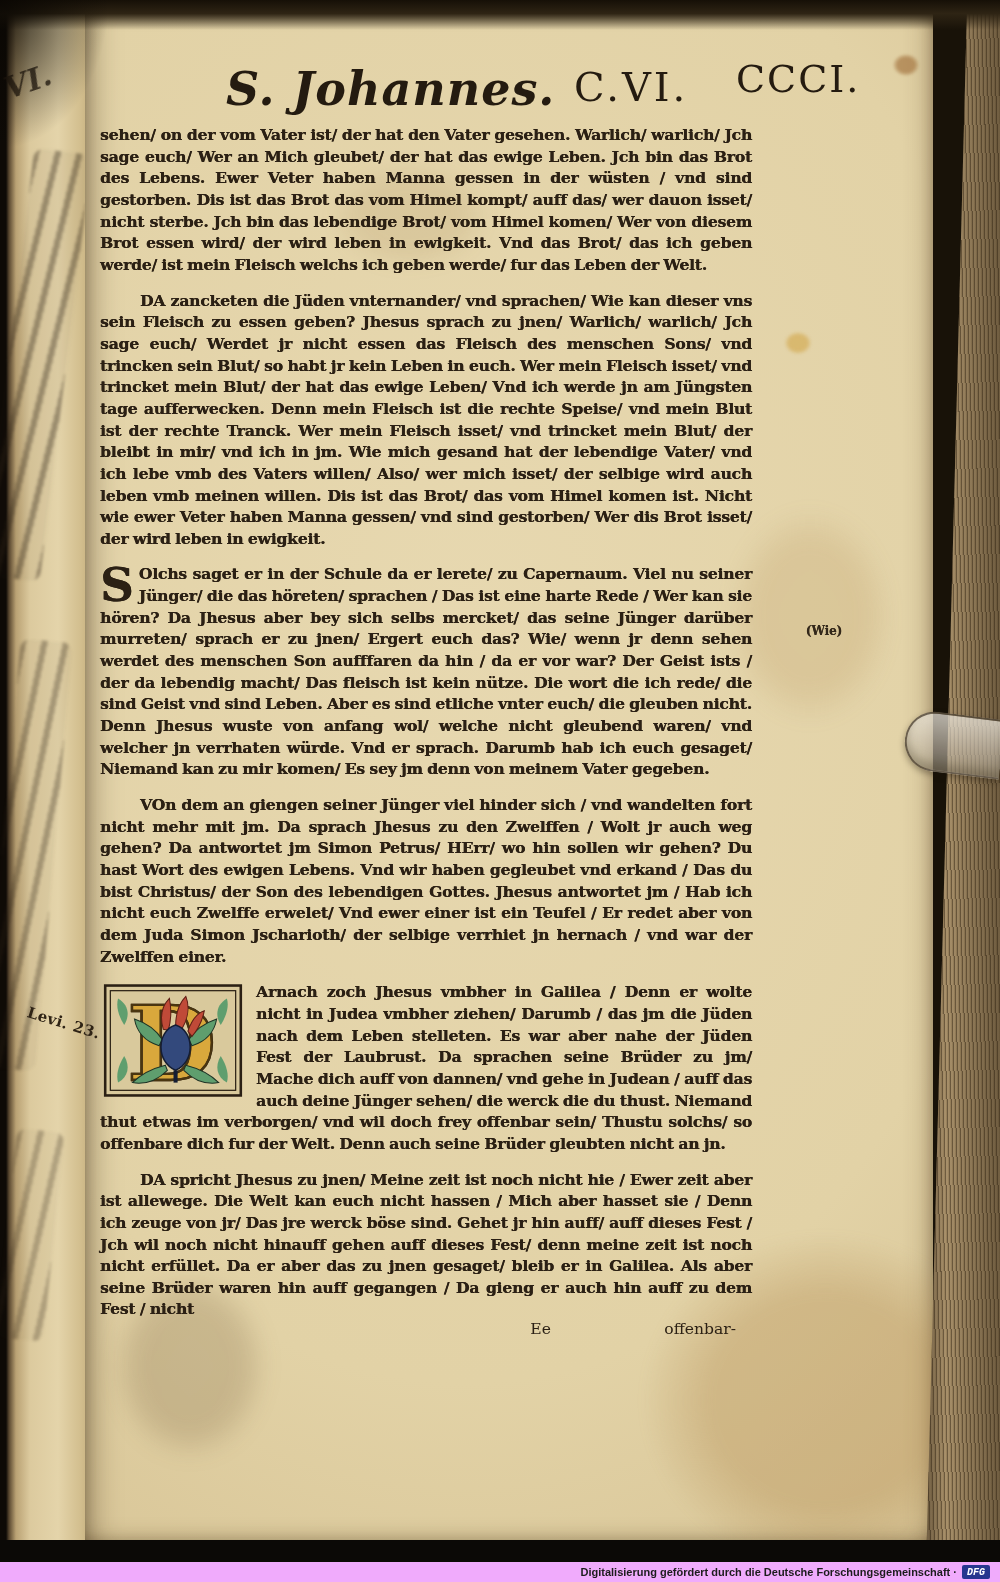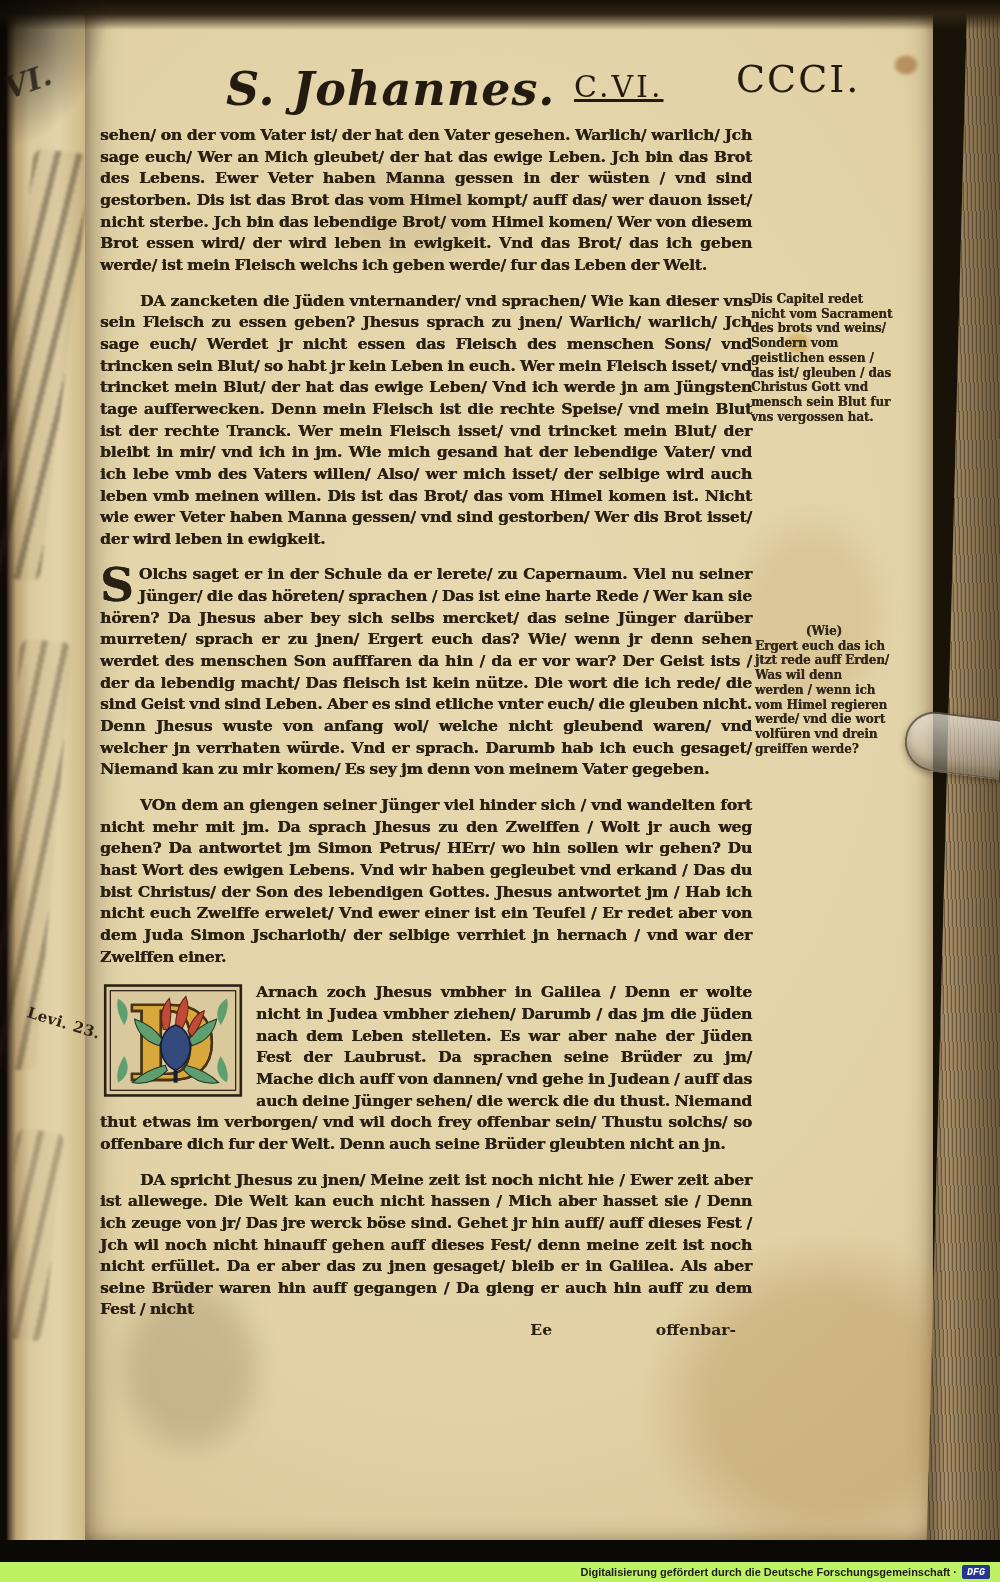--- a/index.html
+++ b/index.html
@@ -32,21 +32,21 @@
     background:linear-gradient(180deg,rgba(235,230,220,.75),rgba(168,158,140,.55));
     border:2.5px solid rgba(70,58,42,.75);border-right:none;
     box-shadow:0 3px 6px rgba(30,20,10,.35),inset 0 -6px 8px rgba(90,80,60,.35);}
 
   .top-edge{position:absolute;left:0;top:0;width:100%;height:30px;
     background:linear-gradient(180deg,#161007 0,#2e2414 45%,rgba(46,36,20,0) 100%);}
   .top-corner{position:absolute;left:0;top:0;width:110px;height:150px;pointer-events:none;
     background:radial-gradient(ellipse at 0 0,rgba(10,7,3,.9) 0%,rgba(10,7,3,0) 70%);}
 
   .black-band{position:absolute;left:0;top:1540px;width:100%;height:22px;background:#0b0906;}
-  .footer{position:absolute;left:0;top:1562px;width:100%;height:20px;background:#bef264;
+  .footer{position:absolute;left:0;top:1562px;width:100%;height:20px;background:#f0abfc;
     display:flex;align-items:center;justify-content:flex-end;gap:5px;padding-right:10px;box-sizing:border-box;
     font-family:"Liberation Sans",sans-serif;padding-left:28px;}
   .f-label{font-size:11px;font-weight:bold;color:#1c1c1c;}
   .f-logo{display:inline-flex;align-items:center;justify-content:center;width:28px;height:14px;
     background:#26368f;color:#fff;font-style:italic;font-weight:bold;font-size:10px;border-radius:2px;font-family:Liberation Mono, monospace;}
 
   
   .stain{position:absolute;pointer-events:none;border-radius:50%;}
   .st1{left:560px;top:1230px;width:360px;height:330px;filter:blur(6px);
     background:radial-gradient(ellipse,rgba(172,130,70,.30) 0 45%,rgba(172,130,70,0) 72%);}
@@ -58,35 +58,35 @@
     background:radial-gradient(ellipse,rgba(140,105,55,.12) 0 50%,rgba(140,105,55,0) 75%);}
   .st5{left:30px;top:1270px;width:150px;height:180px;filter:blur(10px);
     background:radial-gradient(ellipse,rgba(90,65,35,.18) 0 50%,rgba(90,65,35,0) 75%);}
   .st6{left:893px;top:54px;width:26px;height:22px;filter:blur(1px);
     background:radial-gradient(ellipse,rgba(150,95,40,.55) 0 45%,rgba(150,95,40,0) 75%);}
 
   
   .pg-header{position:absolute;left:15px;top:52px;width:800px;height:64px;color:#241b10;}
   .h-title{position:absolute;left:126px;top:6px;font-size:46px;line-height:50px;font-weight:bold;
     font-style:italic;letter-spacing:1px;}
-  .h-chap{position:absolute;left:474px;top:8px;font-size:30px;line-height:42px;letter-spacing:3px;text-decoration:underline;}
+  .h-chap{position:absolute;left:474px;top:8px;font-size:40px;line-height:42px;letter-spacing:3px;}
   .h-folio{position:absolute;left:636px;top:0;font-size:38px;line-height:42px;letter-spacing:2px;}
 
   .body-col{position:absolute;left:15px;top:118px;width:652px;color:#2b2014;}
   .para{margin:0;text-align:justify;font-size:15.6px;line-height:21.65px;font-weight:bold;
     letter-spacing:-.2px;word-spacing:-.8px;text-shadow:.3px 0 0 currentColor;}
   .para+.para{margin-top:14px;}
   .indent{text-indent:40px;}
   .gap{margin-top:10px;}
   .p-drop{margin-top:6px;}
   .dropcap{float:left;font-size:47px;line-height:37px;padding:3px 5px 0 0;font-weight:bold;}
   .chap-head{margin:8px 0 4px;text-align:center;font-size:45px;line-height:52px;font-weight:400;
     letter-spacing:2px;color:#241b10;}
   .woodcut{float:left;width:146px;height:113px;margin:3px 10px 2px 0;}
-  .sig-row{position:relative;height:24px;font-weight:bold;font-size:15.6px;}
+  .sig-row{position:relative;height:24px;font-weight:normal;font-size:15.6px;}
   .sig{position:absolute;left:66%;}
   .catch{position:absolute;right:16px;}
 
   .mnote{position:absolute;font-size:12px;line-height:14.7px;font-weight:bold;color:#33281a;
     letter-spacing:-.1px;text-shadow:.2px 0 0 currentColor;}
   .n1{left:666px;top:286px;width:142px;}
   .n2{left:670px;top:578px;width:138px;margin-top:40px;}
   .mnote-head{text-align:center;}
 
   .levi{position:absolute;left:26px;top:1014px;transform:rotate(17deg);font-weight:bold;
@@ -150,24 +150,22 @@
       </p>
 
       <p class="para indent">DA spricht Jhesus zu jnen/ Meine zeit ist noch nicht hie / Ewer zeit aber ist allewege. Die Welt kan euch nicht hassen / Mich aber hasset sie / Denn ich zeuge von jr/ Das jre werck böse sind. Gehet jr hin auff/ auff dieses Fest / Jch wil noch nicht hinauff gehen auff dieses Fest/ denn meine zeit ist noch nicht erfüllet. Da er aber das zu jnen gesaget/ bleib er in Galilea. Als aber seine Brüder waren hin auff gegangen / Da gieng er auch hin auff zu dem Fest / nicht</p>
 
       <div class="sig-row">
         <span class="sig">Ee</span>
         <span class="catch">offenbar-</span>
       </div>
     </div>
 
-    <aside class="mnote n1">Dis Capitel redet nicht vom Sacrament des brots vnd weins/ Sondern vom geistlichen essen / das ist/ gleuben / das Christus Gott vnd mensch sein Blut fur vns vergossen hat.</aside>
     <aside class="mnote n2">
       <div class="mnote-head">(Wie)</div>
-      <div>Ergert euch das ich jtzt rede auff Erden/ Was wil denn werden / wenn ich vom Himel regieren werde/ vnd die wort volfüren vnd drein greiffen werde?</div>
     </aside>
   </div>
 
   <span class="levi">Levi. 23.</span>
 
   <div class="fore-edge"></div>
   <div class="stain st6"></div>
   <div class="clip"></div>
 
   <div class="top-edge"></div>

